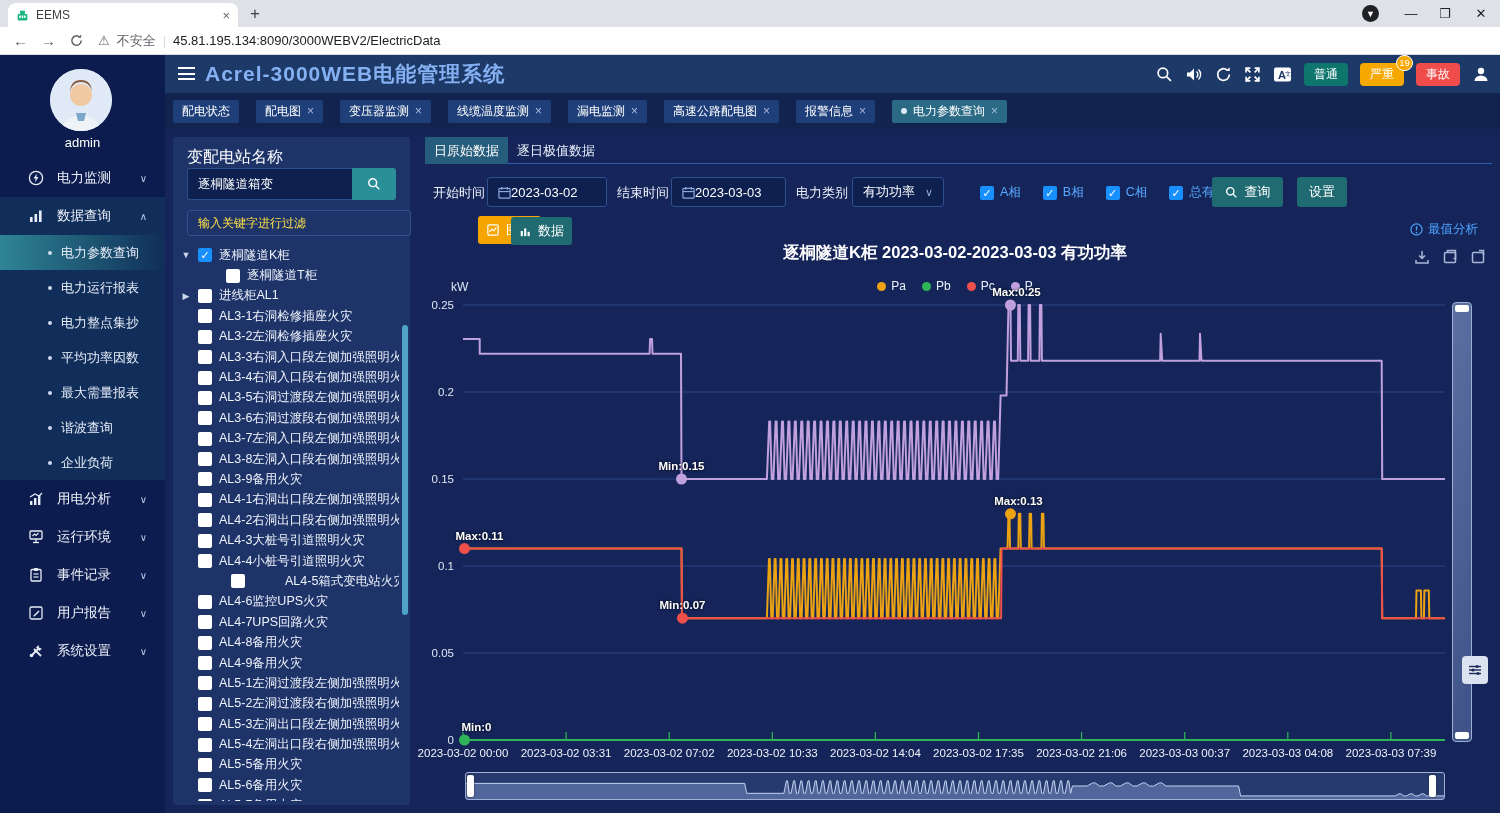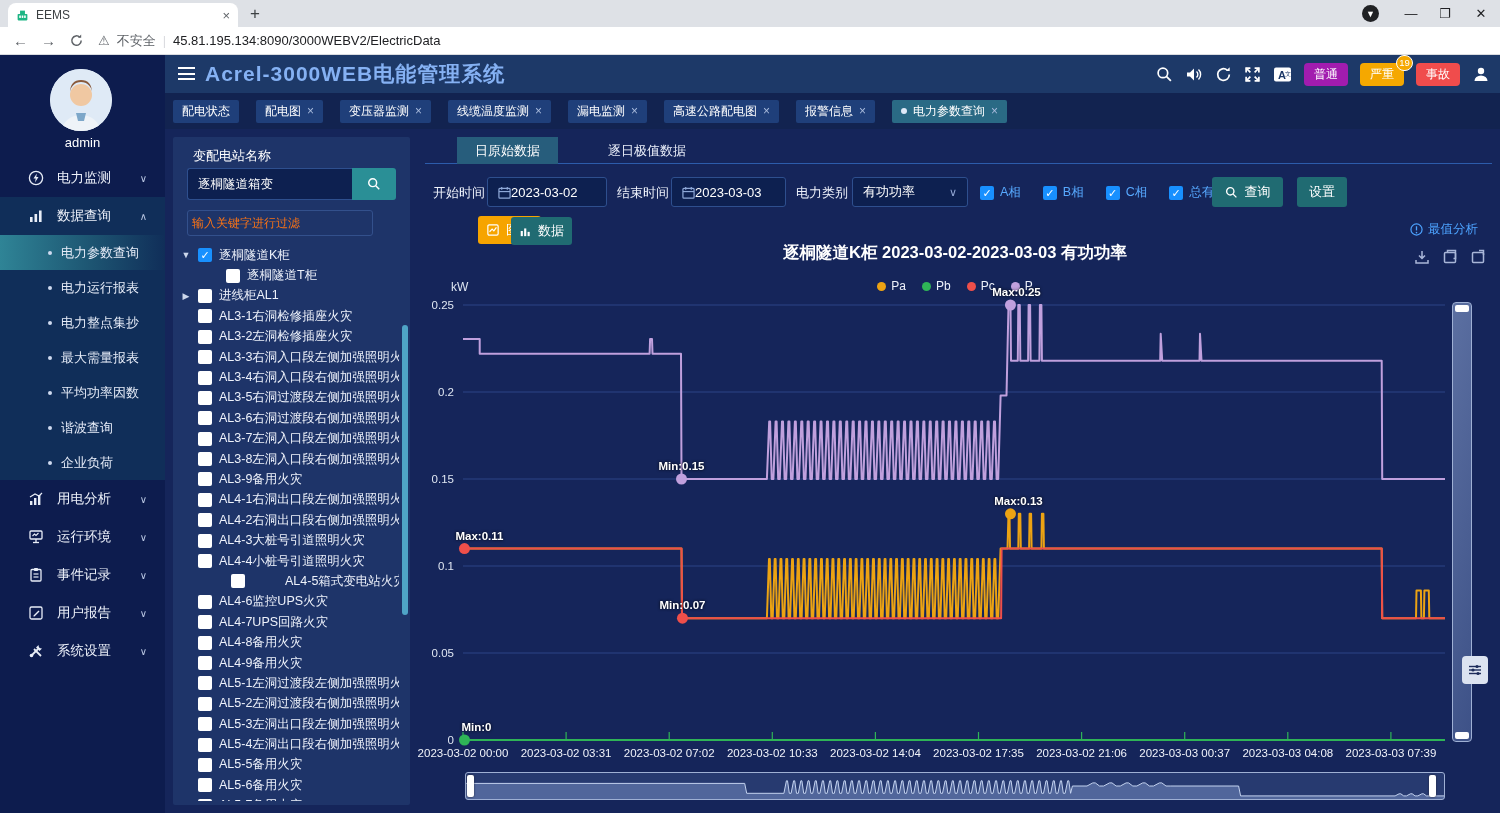--- a/index.html
+++ b/index.html
@@ -38,35 +38,35 @@
   .uname{left:0;top:80px;width:165px;text-align:center;font-size:13px;color:#fff;}
   .smenu{left:0;top:104px;width:165px;}
   .mrow{height:38px;display:flex;align-items:center;padding-left:28px;gap:13px;font-size:13.5px;color:#edf1fa;position:relative;}
   .mrow .chev{position:absolute;right:18px;color:#b9c6e2;font-size:10px;}
   .msec{background:#102e59;}
   .crow{height:35px;display:flex;align-items:center;padding-left:48px;gap:9px;font-size:13px;color:#e6ecf8;}
   .crow .bu{width:4px;height:4px;border-radius:50%;background:#cfdaf0;}
   .crow.active{background:linear-gradient(90deg,#2f8496 0%,#1d5572 55%,rgba(27,74,107,0) 100%);}
   
   .treepanel{left:173px;top:137px;width:237px;height:668px;background:#1e3469;border-radius:2px;color:#fff;}
-  .tp-label{left:20px;top:10px;font-size:13px;}
+  .tp-label{left:14px;top:10px;font-size:16px;}
   .tp-searchrow{left:14px;top:31px;width:209px;height:32px;display:flex;}
   .tp-input{flex:1;background:#0d2050;border:1px solid #2e4f8e;border-right:none;border-radius:3px 0 0 3px;color:#fff;font-size:12.5px;display:flex;align-items:center;padding-left:10px;}
   .tp-sbtn{width:44px;background:#2a8f96;border-radius:0 3px 3px 0;display:flex;align-items:center;justify-content:center;}
-  .tp-filter{left:14px;top:73px;width:186px;height:26px;border:1px solid #33508c;border-radius:3px;color:#f97316;font-size:12px;display:flex;align-items:center;padding-left:4px;background:transparent;}
+  .tp-filter{left:14px;top:73px;width:224px;height:26px;border:1px solid #33508c;border-radius:3px;color:#fde047;font-size:12px;display:flex;align-items:center;padding-left:10px;background:transparent;}
   .tree{left:8px;top:108px;width:218px;height:556px;overflow:hidden;}
   .trow{height:20.4px;display:flex;align-items:center;gap:7px;font-size:12.5px;color:#eef2fb;white-space:nowrap;}
   .caret{width:10px;font-size:9px;color:#cdd7ec;text-align:center;flex:none;}
   .cb{width:14px;height:14px;border-radius:2px;background:#fff;flex:none;}
   .cb.checked{background:#1890ff;color:#fff;font-size:11px;line-height:14px;text-align:center;}
   .vscroll{position:absolute;right:2px;width:6px;border-radius:3px;background:#4fa4c6;}
   
   .main{left:425px;top:137px;width:1067px;height:668px;}
   .subtabs{left:0;top:0;width:1067px;height:27px;border-bottom:1px solid #2c5cab;display:flex;}
-  .stab{height:27px;display:flex;align-items:center;padding:0 18px;font-size:13px;color:#e9eef9;margin-left:32px;}
+  .stab{height:27px;display:flex;align-items:center;padding:0 9px;font-size:13px;color:#e9eef9;}
   .stab.active{background:#275d7c;color:#fff;}
   .lbl{font-size:13px;color:#eef2fb;}
   .field{height:30px;background:#0d2050;border:1px solid #2e4f8e;border-radius:3px;color:#fff;font-size:13px;display:flex;align-items:center;padding:0 10px;}
   .field .cv{color:#93a7d4;margin-left:auto;font-size:11px;}
   .ckrow{display:flex;align-items:center;gap:6px;font-size:12.5px;color:#57a9ff;}
   .ck{width:14px;height:14px;border-radius:2px;background:#1890ff;color:#fff;font-size:11px;line-height:14px;text-align:center;}
   .btn{height:30px;border-radius:3px;color:#fff;font-size:13px;display:flex;align-items:center;justify-content:center;gap:7px;}
   .teal{background:#206b72;}
   .yellow{background:#f6a400;height:28px;margin-left:45px;}
   .link{color:#4da3ff;font-size:12.5px;display:flex;align-items:center;gap:5px;}
@@ -154,21 +154,21 @@
         </svg>
       <svg width="17" height="17" viewBox="0 0 16 16">
           <path d="M2 6V2h4M10 2h4v4M14 10v4h-4M6 14H2v-4" stroke="#fff" stroke-width="1.6" fill="none"></path>
           <path d="M2 2l4 4M14 2l-4 4M14 14l-4-4M2 14l4-4" stroke="#fff" stroke-width="1.6"></path>
         </svg>
       <svg width="19" height="17" viewBox="0 0 19 16">
           <rect x="1" y="1" width="17" height="14" rx="2" fill="#fff"></rect>
           <text x="5" y="12" font-size="11" fill="#1d3968" font-weight="bold">A</text>
           <text x="12" y="9" font-size="6" fill="#1d3968">文</text>
         </svg>
-      <div class="badge" style="background:#a21caf">
+      <div class="badge" style="background:#0f766e">
           <span>普通</span>
         </div>
       <div class="badge" style="background:#f5a800">
           <span>严重</span>
           <span class="bubble">19</span>
         </div>
       <div class="badge" style="background:#f04c4c">
           <span>事故</span>
         </div>
       <svg width="18" height="18" viewBox="0 0 18 18">
@@ -254,25 +254,25 @@
           <div class="crow">
             <span class="bu"></span>
             <span>电力运行报表</span>
           </div>
           <div class="crow">
             <span class="bu"></span>
             <span>电力整点集抄</span>
           </div>
           <div class="crow">
             <span class="bu"></span>
-            <span>最大需量报表</span>
+            <span>平均功率因数</span>
           </div>
           <div class="crow">
             <span class="bu"></span>
-            <span>平均功率因数</span>
+            <span>最大需量报表</span>
           </div>
           <div class="crow">
             <span class="bu"></span>
             <span>谐波查询</span>
           </div>
           <div class="crow">
             <span class="bu"></span>
             <span>企业负荷</span>
           </div>
         </div>
@@ -514,21 +514,21 @@
     <div class="abs field" style="left:246px;top:40px;width:115px">
       <svg width="13" height="13" viewBox="0 0 14 14">
           <rect x="1" y="2.5" width="12" height="10.5" rx="1" stroke="#8ea8d8" fill="none" stroke-width="1.3"></rect>
           <line x1="1" y1="6" x2="13" y2="6" stroke="#8ea8d8" stroke-width="1.3"></line>
           <line x1="4" y1="1" x2="4" y2="4" stroke="#8ea8d8" stroke-width="1.3"></line>
           <line x1="10" y1="1" x2="10" y2="4" stroke="#8ea8d8" stroke-width="1.3"></line>
         </svg>
       <span>2023-03-03</span>
     </div>
     <div class="abs lbl" style="left:371px;top:47px">电力类别</div>
-    <div class="abs field" style="left:427px;top:40px;width:116px">
+    <div class="abs field" style="left:427px;top:40px;width:92px">
       <span>有功功率</span>
       <span class="cv">∨</span>
     </div>
     <div class="abs" id="phase-checks" style="left:555px;top:47px;display:flex;gap:22px">
         <div class="ckrow">
           <span class="ck">✓</span>
           <span>A相</span>
         </div>
         <div class="ckrow">
           <span class="ck">✓</span>

